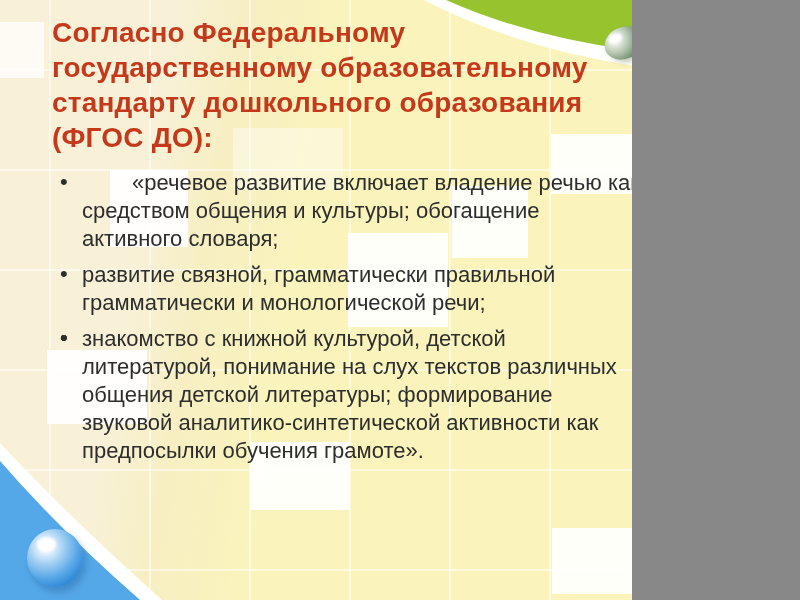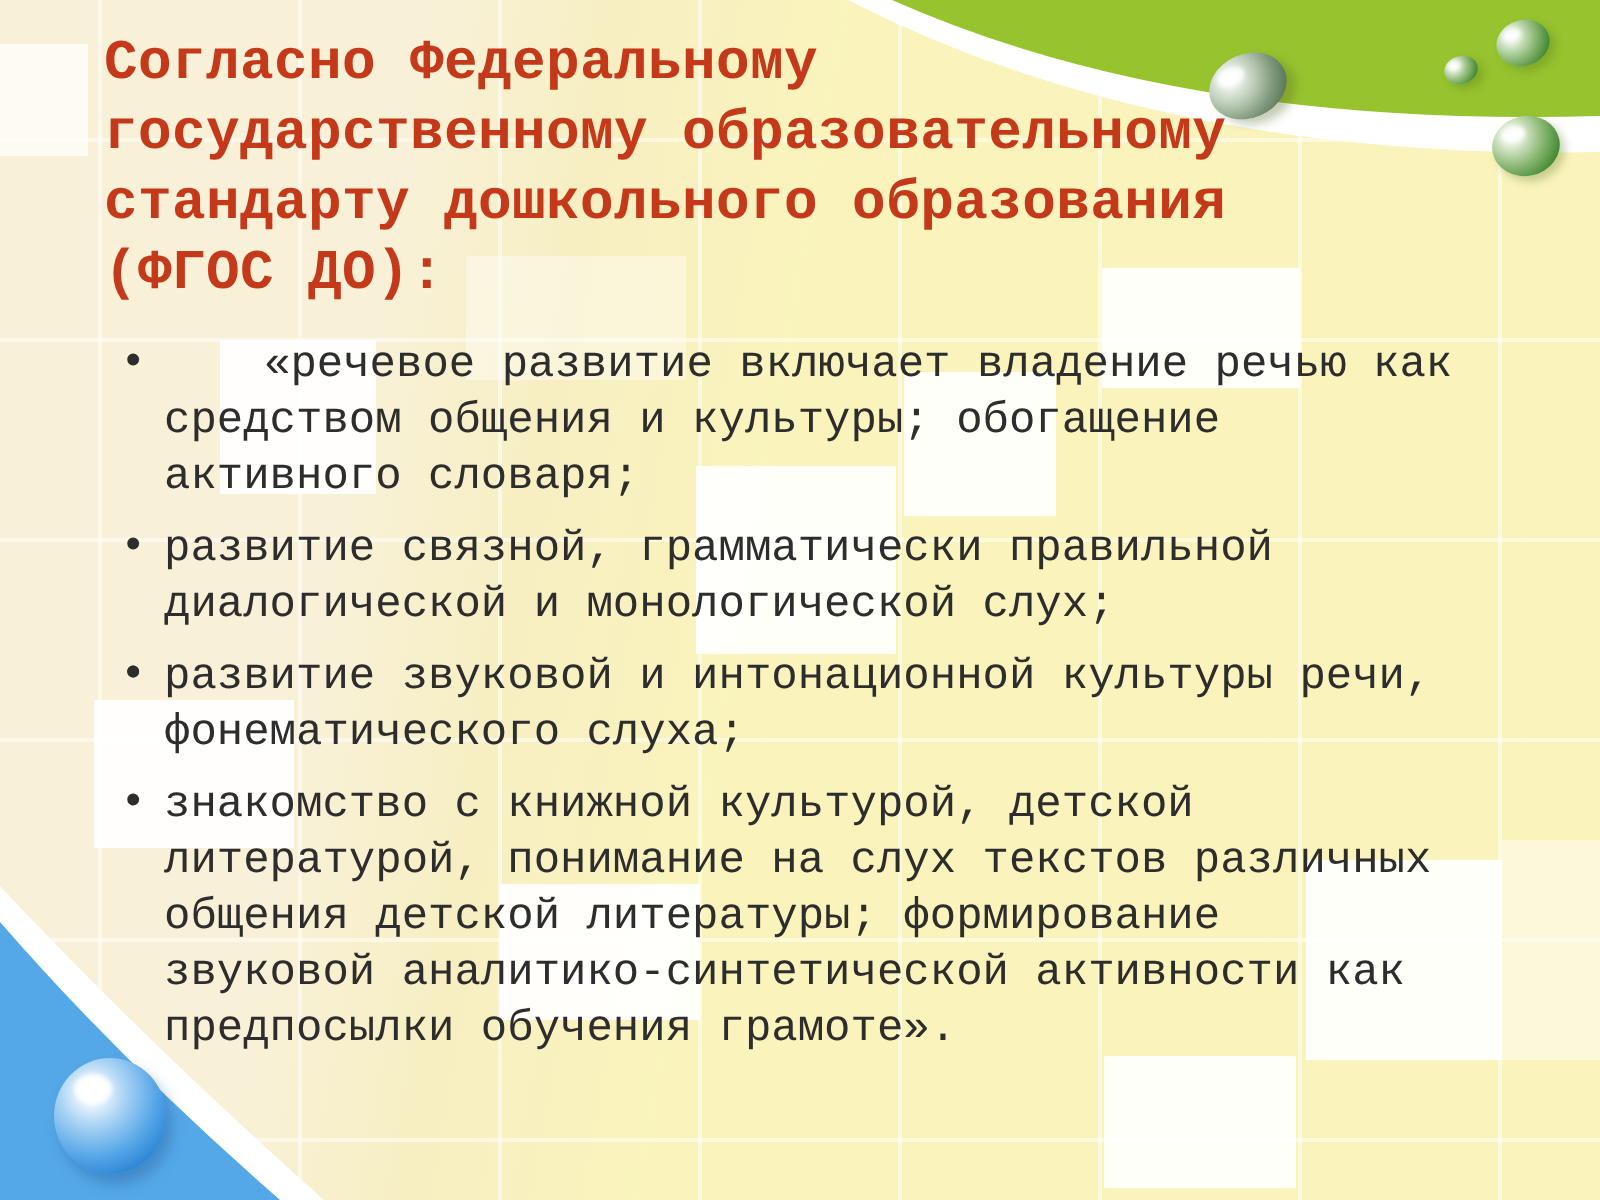--- a/index.html
+++ b/index.html
@@ -1,18 +1,18 @@
 <!DOCTYPE html>
 <html><head>
 <meta charset="utf-8">
 <style>
   html,body{margin:0;padding:0;background:#888;}
   .slide{
-    position:relative;width:800px;height:600px;overflow:hidden;
-    font-family:Liberation Mono, monospace;
+    position:relative;width:632px;height:600px;overflow:hidden;
+    font-family:Liberation Sans, sans-serif;
     background:linear-gradient(100deg,#f8f1d8 0%,#f8f1d8 24%,#f7efc2 34%,#faf4bc 48%,#faf4bc 100%);
   }
   
   .bg-grid{
     position:absolute;inset:0;z-index:1;pointer-events:none;
     background-image:
       repeating-linear-gradient(90deg, transparent 0 49px, rgba(255,255,255,.5) 49px 51px, transparent 51px 100px),
       repeating-linear-gradient(0deg, transparent 0 29px, rgba(255,255,255,.5) 29px 31px, transparent 31px 100px);
   }
   .tile{position:absolute;background:rgba(255,255,255,.93);z-index:2;}
@@ -99,24 +99,23 @@
   <h1 class="title">Согласно Федеральному
 государственному образовательному
 стандарту дошкольного образования
 (ФГОС ДО):</h1>
 
   <ul class="bullets">
       <li><span class="dot">•</span><span class="txt">«речевое развитие включает владение речью как
 средством общения и культуры; обогащение
 активного словаря;</span></li>
       <li><span class="dot">•</span><span class="txt">развитие связной, грамматически правильной
-диалогической и монологической слух;</span></li>
+грамматически и монологической речи;</span></li>
       <li><span class="dot">•</span></li>
-      <li><span class="dot">•</span><span class="txt">развитие звуковой и интонационной культуры речи,
-фонематического слуха;</span></li>
+      <li><span class="dot">•</span></li>
       <li><span class="dot">•</span><span class="txt">знакомство с книжной культурой, детской
 литературой, понимание на слух текстов различных
 общения детской литературы; формирование
 звуковой аналитико-синтетической активности как
 предпосылки обучения грамоте».</span></li>
     </ul>
 
 </div>
 
 </body></html>

